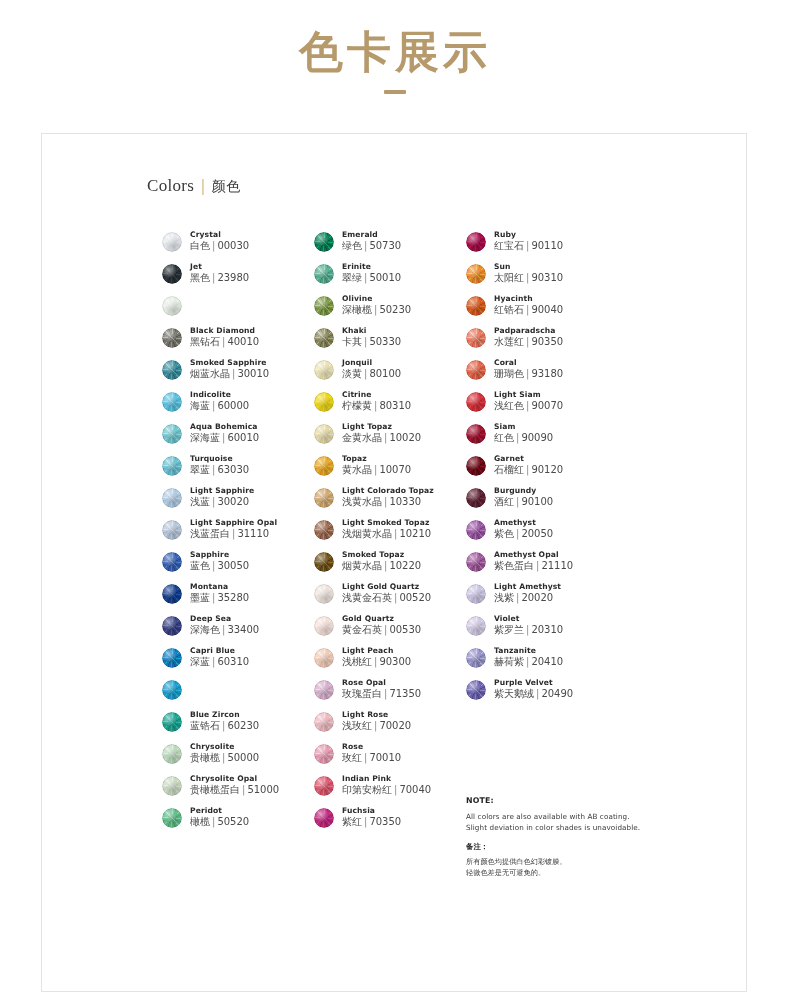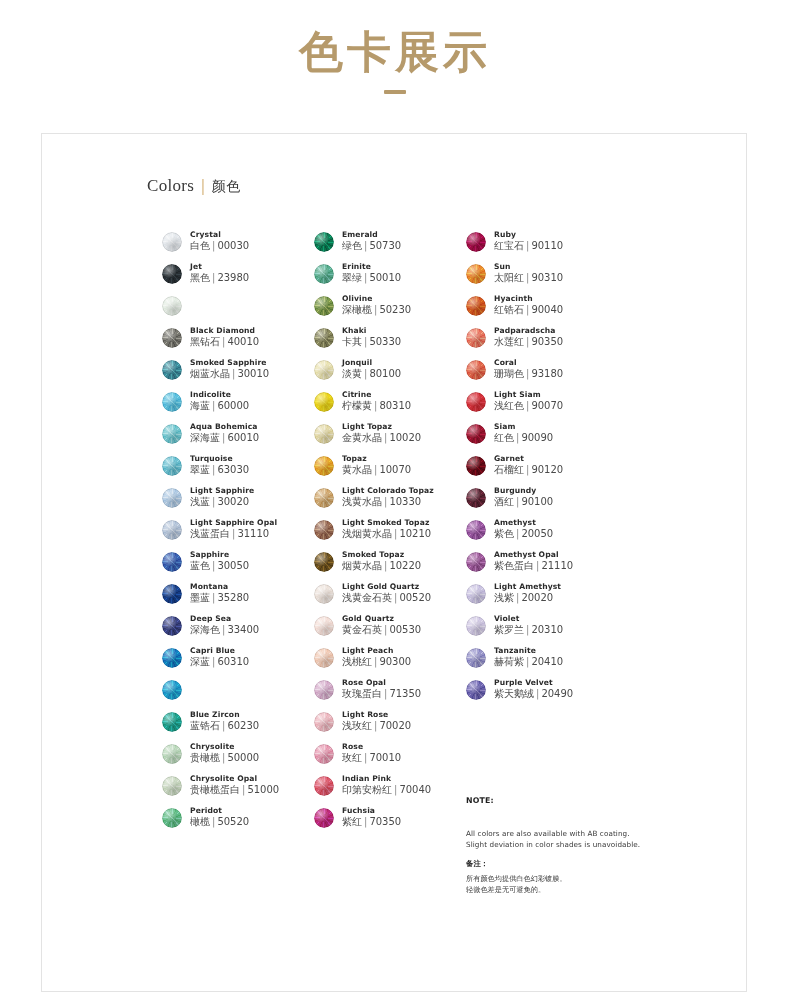--- a/index.html
+++ b/index.html
@@ -114,21 +114,21 @@
   }
   .sub .bar{color:#8d8d8d;margin:0 2px;}
 
   
   .note{
     position:absolute;left:424px;top:662px;width:230px;
   }
   .note-title{
     font-family:"DejaVu Sans","Liberation Sans",sans-serif;
     font-size:7.8px;font-weight:bold;color:#1f1f1f;
-    margin-bottom:23px;letter-spacing:.2px;
+    margin-bottom:6px;letter-spacing:.2px;
   }
   .note-line{
     font-family:"DejaVu Sans","Liberation Sans",sans-serif;
     font-size:7.2px;color:#3a3a3a;line-height:11px;
     letter-spacing:.1px;white-space:nowrap;
   }
   .note-gap{height:9px;}
   .note-cn-title{
     font-family:"DejaVu Sans","Liberation Sans",sans-serif;
     font-size:7.4px;font-weight:bold;color:#2b2b2b;

